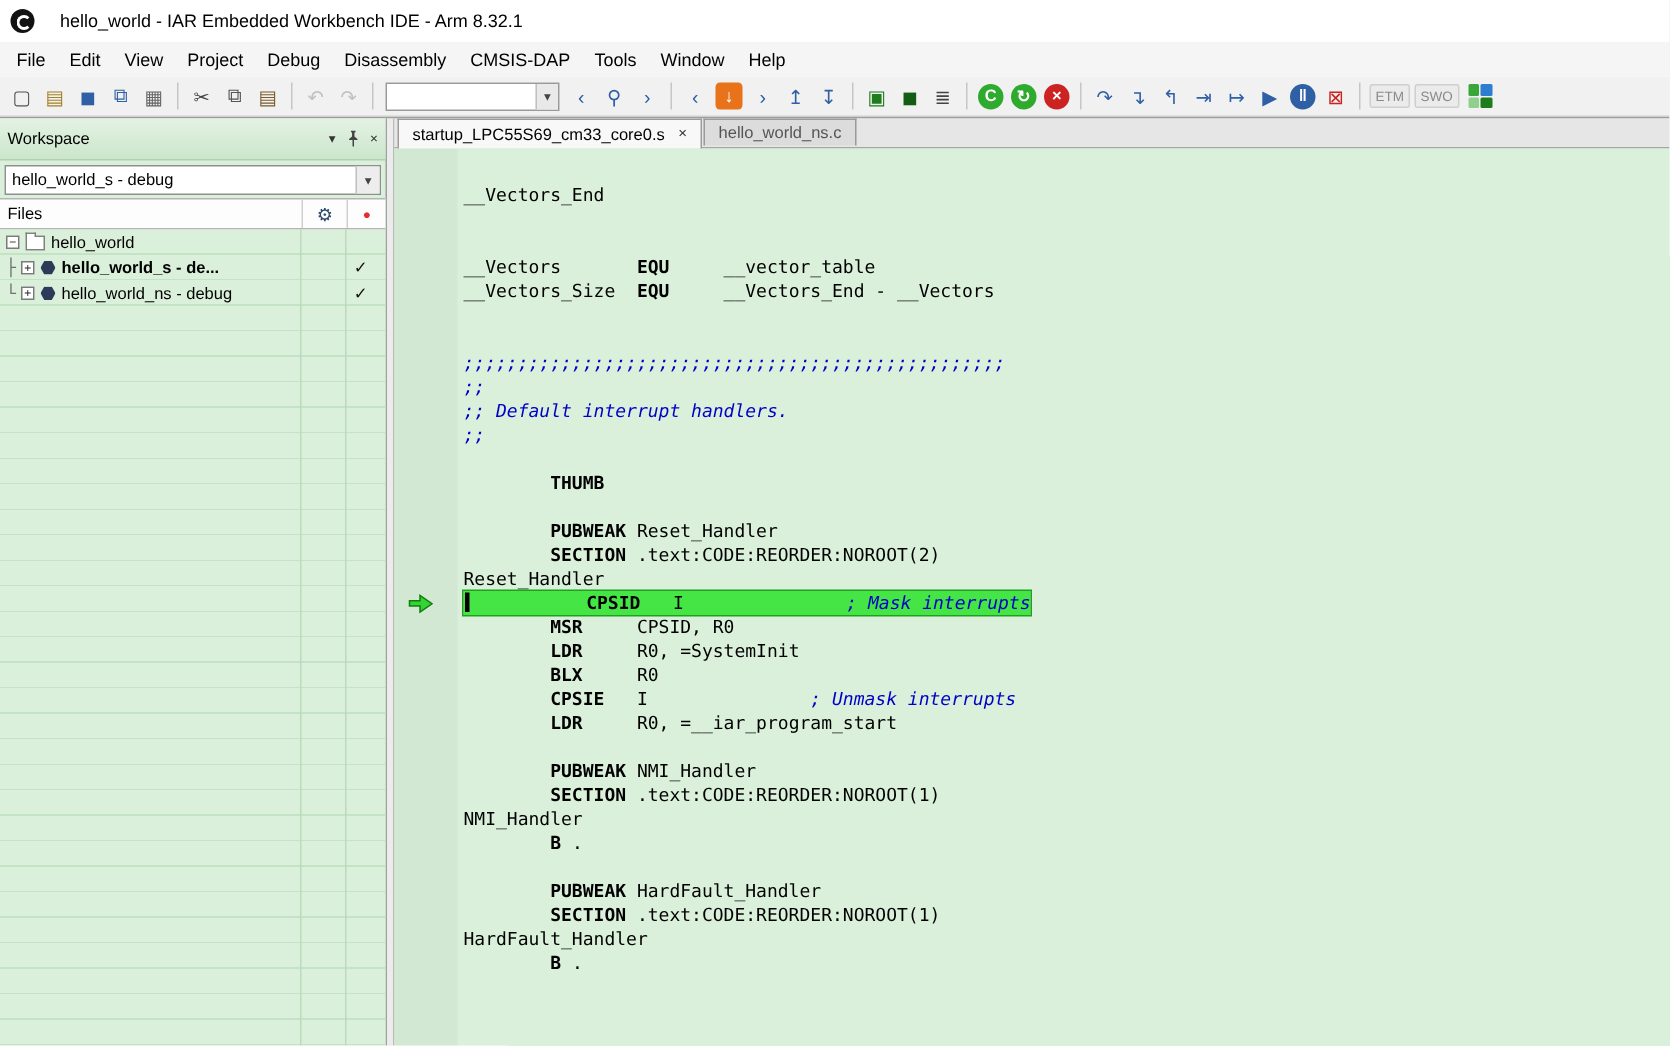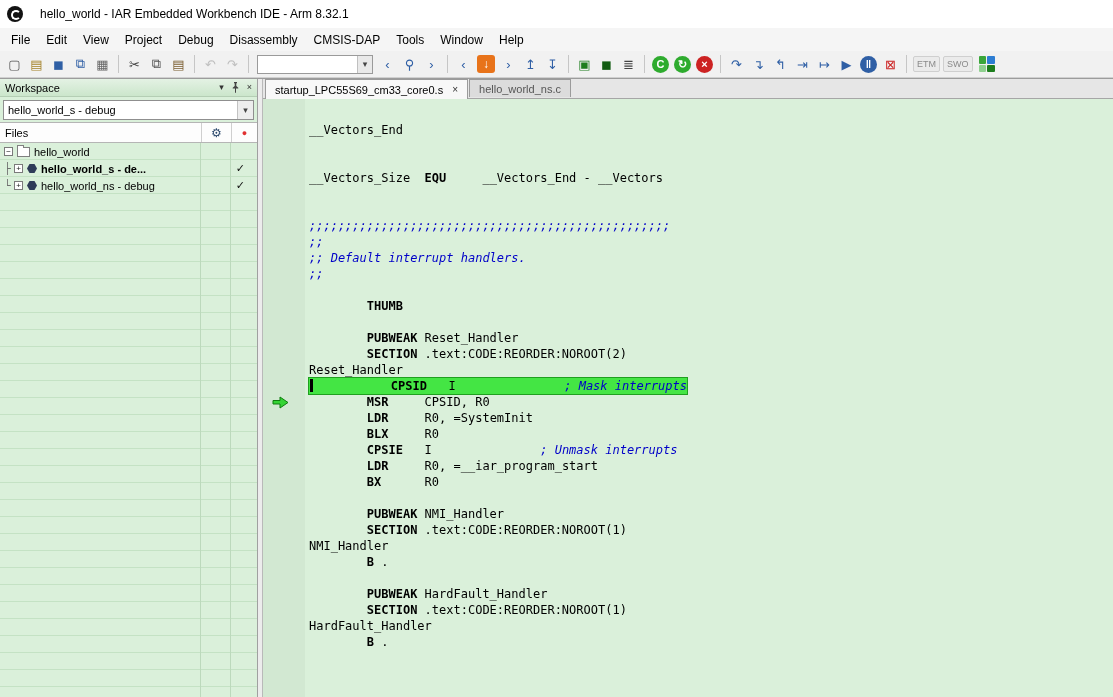--- a/index.html
+++ b/index.html
@@ -32,21 +32,21 @@
   .ttext{font-size:9px;color:#8a8a8a;border:1px solid #cfcfcf;background:#ebebeb;padding:2px 3px;margin:0 1px;border-radius:2px;}
   .tgrid{width:16px;height:16px;display:grid;grid-template-columns:1fr 1fr;grid-template-rows:1fr 1fr;gap:1px;margin-left:4px;}
   .tgrid span{display:block;border-radius:1px;}
 
   
   .main{display:flex;height:619px;border-top:1px solid #9c9c9c;}
 
   
   .ws{width:258px;flex:0 0 258px;display:flex;flex-direction:column;background:var(--panel-bg,#daf0da);
       border-right:1px solid #a0a0a0;}
-  .ws-head{height:18px;background:linear-gradient(#e4f2e4,#cbe6cb);display:flex;align-items:center;font-size:11px;
+  .ws-head{height:28px;background:linear-gradient(#e4f2e4,#cbe6cb);display:flex;align-items:center;font-size:11px;
            padding:0 5px;border-bottom:1px solid #b4ceb4;}
   .ws-hicons{margin-left:auto;display:flex;align-items:center;gap:7px;color:#333;}
   .hic{font-size:9px;line-height:1;cursor:default;display:inline-flex;align-items:center;}
   .ws-combo{height:20px;margin:3px 3px 2px 3px;background:#fff;border:1px solid #8f8f8f;display:flex;
             align-items:center;font-size:11px;padding-left:4px;position:relative;}
   .combo-arr{position:absolute;right:0;top:0;width:16px;height:18px;background:#ededed;border-left:1px solid #c2c2c2;
              display:flex;align-items:center;justify-content:center;font-size:9px;color:#444;}
   .files-head{height:21px;background:#fdfdfd;border-top:1px solid #b5b5b5;border-bottom:1px solid #b5b5b5;
               display:flex;align-items:stretch;font-size:11px;}
   .fh-label{flex:1;display:flex;align-items:center;padding-left:5px;}
@@ -237,40 +237,40 @@
       <div class="gutter">
         <svg class="arrowsvg" width="17" height="13" viewBox="0 0 17 13" style="top: 297px;">
           <path d="M1 4.5h7V1l8 5.5-8 5.5V8H1z" fill="#35d435" stroke="#0e7d0e" stroke-width="1"></path>
         </svg>
       </div>
       <div class="code">
           <div class="cl"><span></span></div>
           <div class="cl"><span><span class="s-p">__Vectors_End</span></span></div>
           <div class="cl"><span></span></div>
           <div class="cl"><span></span></div>
+          <div class="cl"><span><span class="s-p">__Vectors       </span><span class="s-k">EQU</span><span class="s-p">     __vector_table</span></span></div>
           <div class="cl"><span><span class="s-p">__Vectors_Size  </span><span class="s-k">EQU</span><span class="s-p">     __Vectors_End - __Vectors</span></span></div>
           <div class="cl"><span></span></div>
           <div class="cl"><span></span></div>
           <div class="cl"><span><span class="s-c">;;;;;;;;;;;;;;;;;;;;;;;;;;;;;;;;;;;;;;;;;;;;;;;;;;</span></span></div>
           <div class="cl"><span><span class="s-c">;;</span></span></div>
           <div class="cl"><span><span class="s-c">;; Default interrupt handlers.</span></span></div>
           <div class="cl"><span><span class="s-c">;;</span></span></div>
           <div class="cl"><span></span></div>
           <div class="cl"><span><span class="s-p">        </span><span class="s-k">THUMB</span></span></div>
           <div class="cl"><span></span></div>
           <div class="cl"><span><span class="s-p">        </span><span class="s-k">PUBWEAK</span><span class="s-p"> Reset_Handler</span></span></div>
           <div class="cl"><span><span class="s-p">        </span><span class="s-k">SECTION</span><span class="s-p"> .text:CODE:REORDER:NOROOT(2)</span></span></div>
           <div class="cl"><span><span class="s-p">Reset_Handler</span></span></div>
           <div class="cl"><span class="hlspan"><span class="s-p">        </span><span class="s-k">CPSID</span><span class="s-p">   I               </span><span class="s-c">; Mask interrupts</span><span class="caret"></span></span></div>
           <div class="cl"><span><span class="s-p">        </span><span class="s-k">MSR</span><span class="s-p">     CPSID, R0</span></span></div>
           <div class="cl"><span><span class="s-p">        </span><span class="s-k">LDR</span><span class="s-p">     R0, =SystemInit</span></span></div>
           <div class="cl"><span><span class="s-p">        </span><span class="s-k">BLX</span><span class="s-p">     R0</span></span></div>
           <div class="cl"><span><span class="s-p">        </span><span class="s-k">CPSIE</span><span class="s-p">   I               </span><span class="s-c">; Unmask interrupts</span></span></div>
           <div class="cl"><span><span class="s-p">        </span><span class="s-k">LDR</span><span class="s-p">     R0, =__iar_program_start</span></span></div>
-          <div class="cl"><span><span class="s-p">        </span><span class="s-k">BX</span><span class="s-p">      R0</span></span></div>
           <div class="cl"><span></span></div>
           <div class="cl"><span><span class="s-p">        </span><span class="s-k">PUBWEAK</span><span class="s-p"> NMI_Handler</span></span></div>
           <div class="cl"><span><span class="s-p">        </span><span class="s-k">SECTION</span><span class="s-p"> .text:CODE:REORDER:NOROOT(1)</span></span></div>
           <div class="cl"><span><span class="s-p">NMI_Handler</span></span></div>
           <div class="cl"><span><span class="s-p">        </span><span class="s-k">B</span><span class="s-p"> .</span></span></div>
           <div class="cl"><span></span></div>
           <div class="cl"><span><span class="s-p">        </span><span class="s-k">PUBWEAK</span><span class="s-p"> HardFault_Handler</span></span></div>
           <div class="cl"><span><span class="s-p">        </span><span class="s-k">SECTION</span><span class="s-p"> .text:CODE:REORDER:NOROOT(1)</span></span></div>
           <div class="cl"><span><span class="s-p">HardFault_Handler</span></span></div>
           <div class="cl"><span><span class="s-p">        </span><span class="s-k">B</span><span class="s-p"> .</span></span></div>

